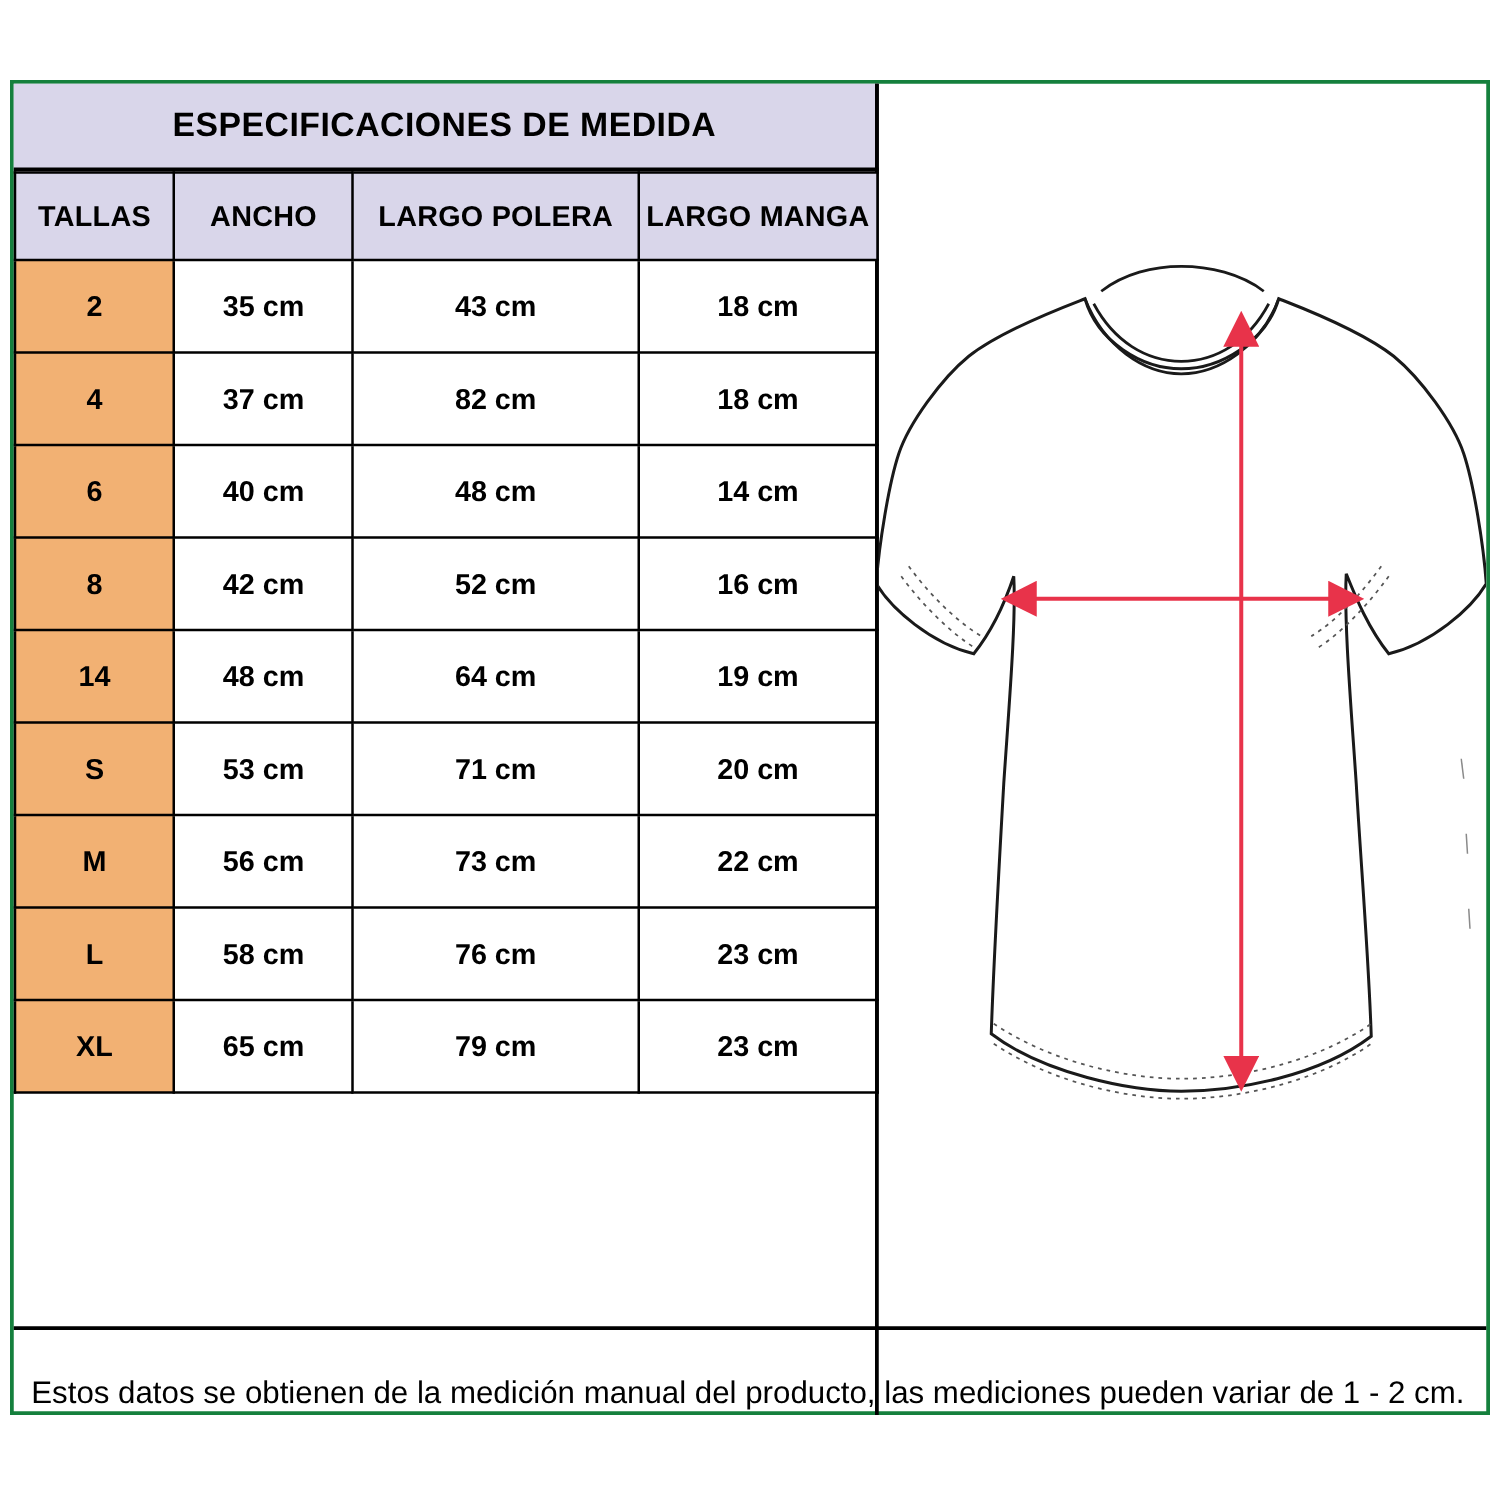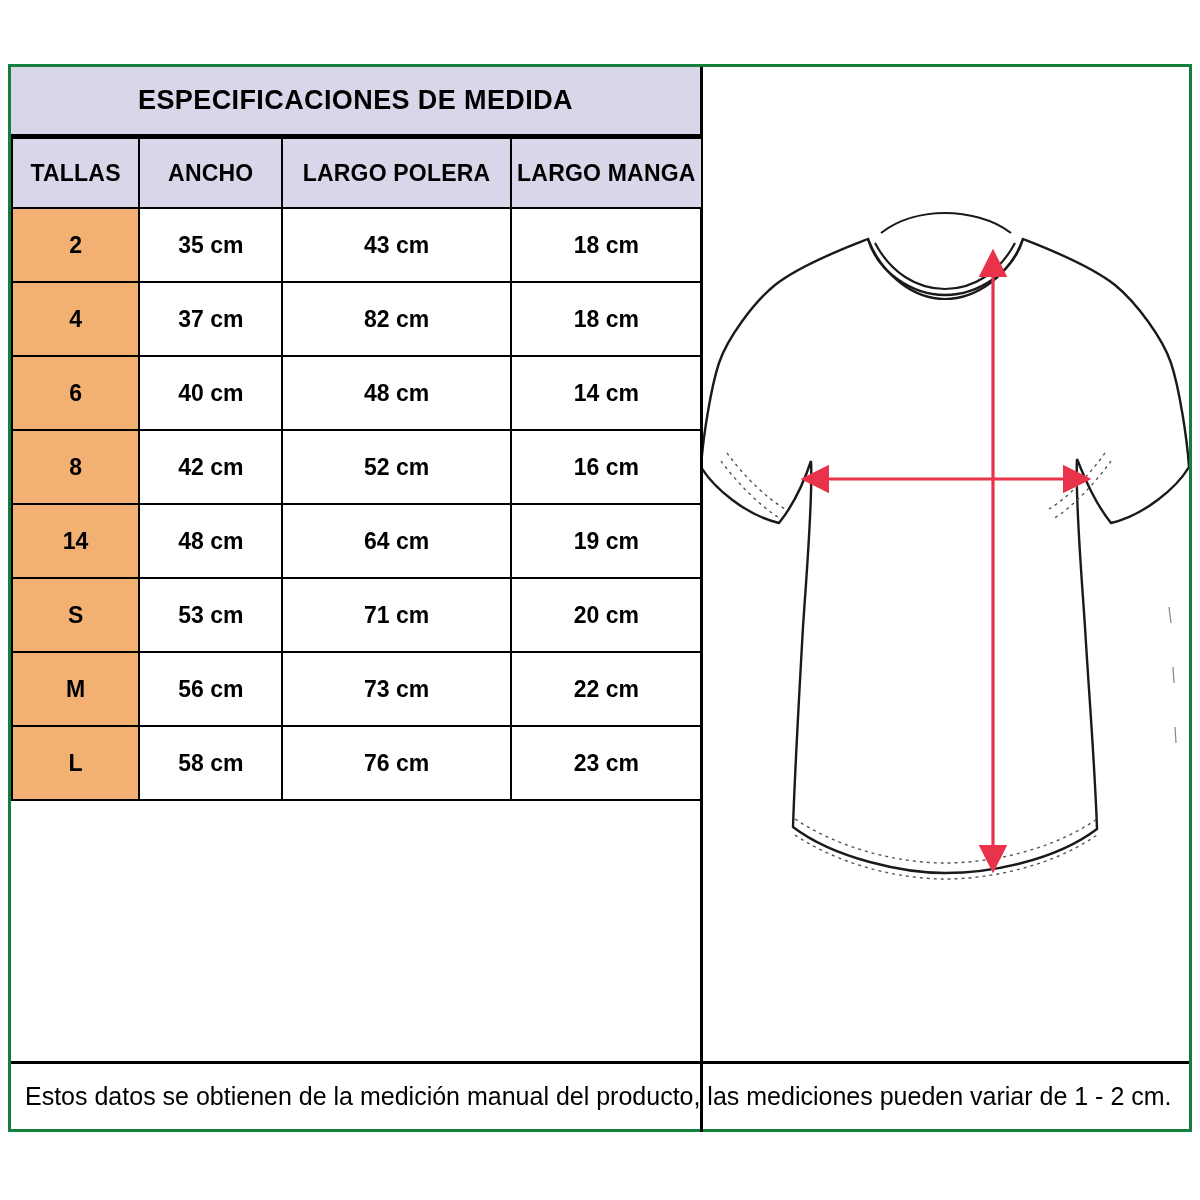--- a/index.html
+++ b/index.html
@@ -104,21 +104,21 @@
   
   .footer-note {
     position: absolute;
     left: 0;
     bottom: 0;
     width: 1178px;
     height: 68px;
     border-top: 3px solid #000000;
     box-sizing: border-box;
     display: flex;
-    align-items: center;
+    align-items: flex-end;
     padding-left: 14px;
   }
   .footer-note .note-text {
     font-size: 25px;
     color: #000000;
     white-space: nowrap;
   }
   
   .illustration {
     position: absolute;
@@ -201,20 +201,26 @@
           <tr>
             <td class="size-cell">M</td>
             <td>56 cm</td>
             <td>73 cm</td>
             <td>22 cm</td>
           </tr>
           <tr>
             <td class="size-cell">L</td>
             <td>58 cm</td>
             <td>76 cm</td>
+            <td>23 cm</td>
+          </tr>
+          <tr>
+            <td class="size-cell">XL</td>
+            <td>65 cm</td>
+            <td>79 cm</td>
             <td>23 cm</td>
           </tr>
         </tbody>
       </table>
     </div>
 
     <div class="illustration">
       <svg width="486" height="995" viewBox="0 0 486 995" xmlns="http://www.w3.org/2000/svg">
         <defs>
           <marker id="arrHead" markerWidth="9" markerHeight="9" refX="7" refY="4.5" orient="auto">

